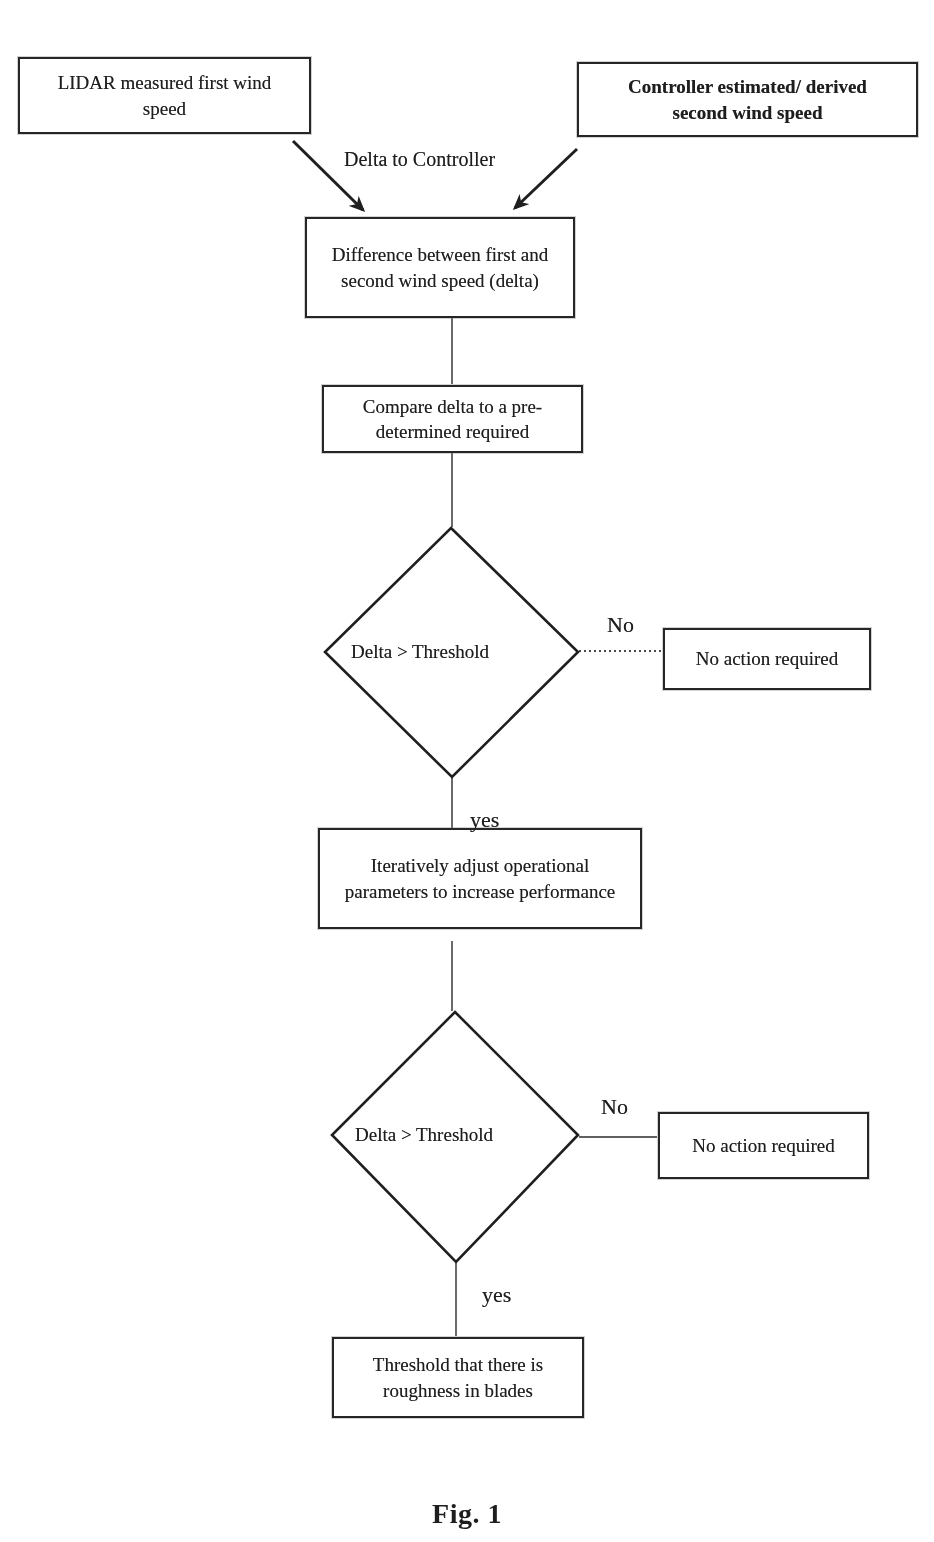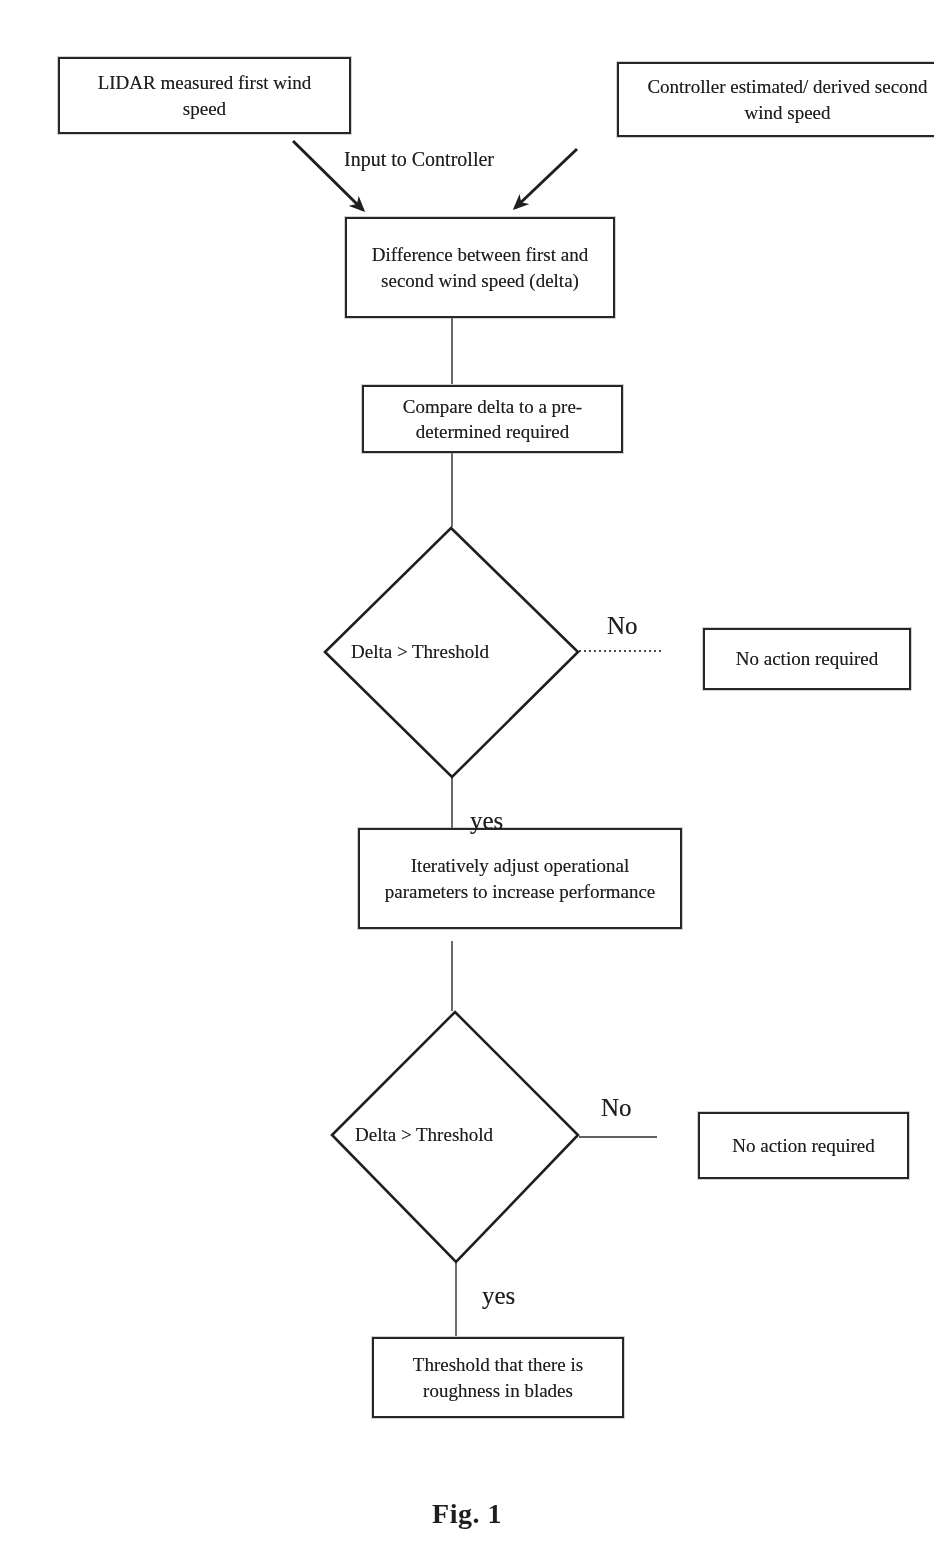--- a/index.html
+++ b/index.html
@@ -25,33 +25,32 @@
     box-shadow: 0 0 0 1px rgba(125,125,125,0.35);
     background: #ffffff;
     display: flex;
     align-items: center;
     justify-content: center;
     text-align: center;
     font-size: 19px;
     line-height: 1.32;
     padding: 4px 22px;
     text-shadow: 0 0 0.6px rgba(45,45,45,0.6);
-    margin-left: 40px;
   }
   .diamond-label {
     position: absolute;
     display: flex;
     align-items: center;
     text-align: center;
     font-size: 19px;
     text-shadow: 0 0 0.6px rgba(45,45,45,0.6);
   }
   .edge-label {
     position: absolute;
-    font-size: 25px;
+    font-size: 22px;
     text-shadow: 0 0 0.6px rgba(45,45,45,0.6);
     white-space: nowrap;
   }
   .caption {
     position: absolute;
     left: 0;
     width: 100%;
     text-align: center;
     font-size: 28px;
     font-weight: bold;
@@ -83,21 +82,21 @@
     <line x1="579" y1="1137" x2="657" y2="1137" stroke="#2c2c2c" stroke-width="1.6"></line>
 
     <polygon points="451,528 578,652 452,777 325,652" fill="#ffffff" stroke="#1f1f1f" stroke-width="2.6"></polygon>
     <polygon points="455,1012 578,1135 456,1262 332,1135" fill="#ffffff" stroke="#1f1f1f" stroke-width="2.6"></polygon>
   </svg>
 
   <div class="node" style="left:18px; top:57px; width:293px; height:77px;">
     <span>LIDAR measured first wind speed</span>
   </div>
 
-  <div class="node" style="left:577px; top:62px; width:341px; height:75px;">
+  <div class="node" style="left:577px; top:62px; width:341px; height:75px;font-weight:bold;">
     <span>Controller estimated/ derived second wind speed</span>
   </div>
 
   <div class="node" style="left:305px; top:217px; width:270px; height:101px;">
     <span>Difference between first and second wind speed (delta)</span>
   </div>
 
   <div class="node" style="left:322px; top:385px; width:261px; height:68px;">
     <span>Compare delta to a pre-determined required</span>
   </div>
@@ -120,21 +119,21 @@
 
   <div class="diamond-label" style="left:351px; top:636px; width:202px; height:32px;">
     <span>Delta &gt; Threshold</span>
   </div>
 
   <div class="diamond-label" style="left:355px; top:1119px; width:202px; height:32px;">
     <span>Delta &gt; Threshold</span>
   </div>
 
   <div class="edge-label" style="left:344px; top:148px; font-size:20px;">
-    <span>Input to Controller</span>
+    <span>Delta to Controller</span>
   </div>
 
   <div class="edge-label" style="left:607px; top:612px;">
     <span>No</span>
   </div>
 
   <div class="edge-label" style="left:470px; top:807px;">
     <span>yes</span>
   </div>
 

